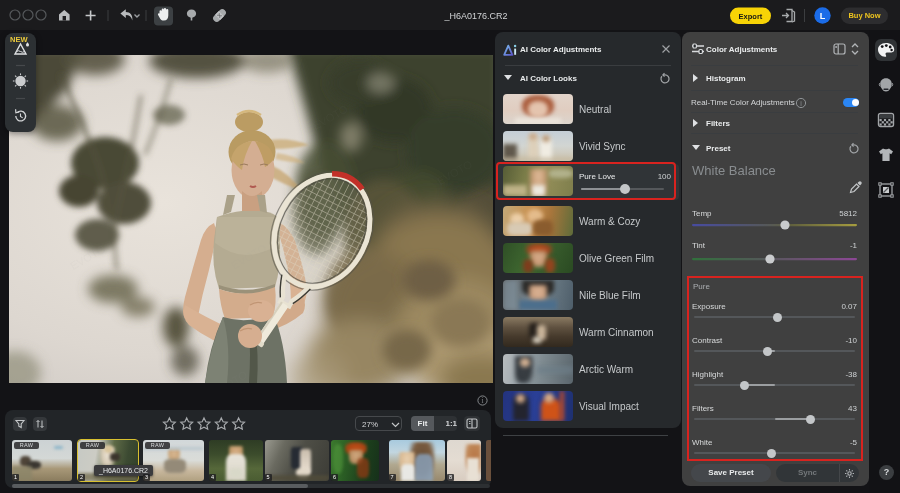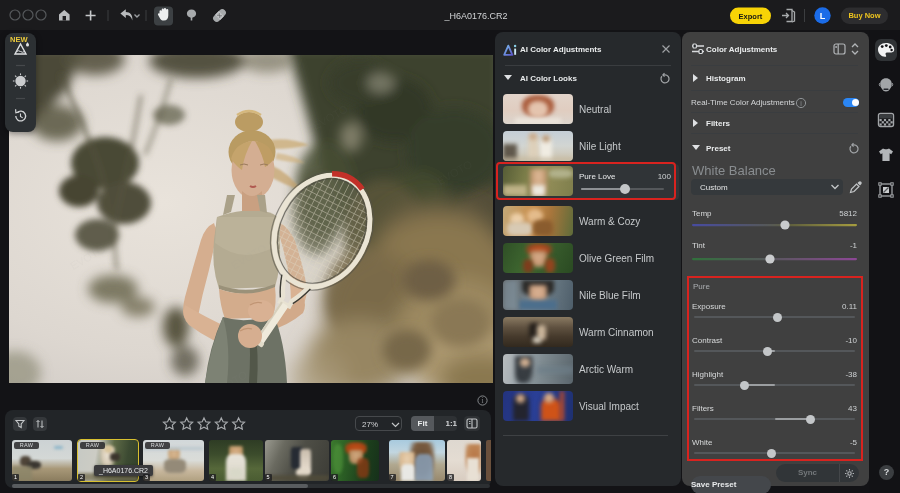--- a/index.html
+++ b/index.html
@@ -1,21 +1,21 @@
 <!DOCTYPE html>
 <html><head><meta charset="utf-8"><style>
 *{margin:0;padding:0;box-sizing:border-box}
 html,body{width:900px;height:493px;overflow:hidden}
 body{background:#131316;font-family:"Liberation Sans",sans-serif;position:relative;color:#dfe1e3}
 .abs{position:absolute}
 #topbar{left:0;top:0;width:900px;height:30px;background:#1b1b1d}
 #canvas{left:0;top:30px;width:900px;height:463px;background:#131316}
 #photo{left:9px;top:55px;width:484px;height:328px}
 #leftpanel{left:5px;top:33px;width:31px;height:99px;background:#2c3033;border-radius:8px;box-shadow:0 2px 6px rgba(0,0,0,.4)}
-#midpanel{left:495px;top:32px;width:186px;height:454px;background:#26292c;border-radius:8px 8px 8px 8px}
+#midpanel{left:495px;top:32px;width:186px;height:396px;background:#26292c;border-radius:8px 8px 8px 8px}
 #rightpanel{left:682px;top:32px;width:187px;height:454px;background:#404040;border-radius:8px}
 #strip{left:869px;top:30px;width:31px;height:463px;background:#121215}
 #filmbar{left:5px;top:410px;width:486px;height:78px;background:#222528;border-radius:8px}
 .divider{position:absolute;height:1px;background:#3a3d40}
 .vdiv{position:absolute;width:1px;background:#3a3d40}
 .lbl{position:absolute;font-size:8px;line-height:13px;color:#c9ccce;white-space:nowrap}
 .white{color:#e9ebec}
 .val{position:absolute;font-size:8px;line-height:13px;color:#cfd2d4;text-align:right}
 .track{position:absolute;height:2px;background:#54575a;border-radius:1px}
 .thumbdot{position:absolute;width:9px;height:9px;border-radius:50%;background:#c3c6c8;top:-3.5px}
@@ -391,21 +391,21 @@
  <div class="looklbl" style="top:71px">Neutral</div>
 
  <div class="thumbimg" style="top:99px;background:linear-gradient(180deg,#c4ced6 0%,#d2d5d2 50%,#ccc2ac 100%)">
    <div class="abs" style="left:0;top:13px;width:14px;height:17px;background:#60584c"></div>
    <div class="abs" style="left:25px;top:4px;width:11px;height:24px;background:#ddd0ba;border-radius:30% 30% 0 0"></div>
    <div class="abs" style="left:37px;top:6px;width:12px;height:24px;background:#f0ece2;border-radius:30% 30% 0 0"></div>
    <div class="abs" style="left:26px;top:2px;width:8px;height:7px;background:#c8a888;border-radius:50%"></div>
    <div class="abs" style="left:39px;top:4px;width:8px;height:7px;background:#b89878;border-radius:50%"></div>
    <div class="abs" style="left:0;top:27px;width:70px;height:3px;background:#c4b8a0"></div>
  </div>
- <div class="looklbl" style="top:108px">Nile Light</div>
+ <div class="looklbl" style="top:108px">Vivid Sync</div>
 
  <div class="abs" style="left:2px;top:132px;width:182px;height:36px;background:#303437;border-radius:4px"></div>
  <div class="thumbimg" style="top:134px;background:linear-gradient(105deg,#565c36 0%,#7a7c48 30%,#96905a 55%,#7e7e4c 100%)">
    <div class="abs" style="left:0px;top:19px;width:24px;height:11px;background:#beb287"></div>
    <div class="abs" style="left:45px;top:3px;width:25px;height:9px;background:#b2b28c;border-radius:40%"></div>
    <div class="abs" style="left:27px;top:3px;width:17px;height:27px;background:radial-gradient(ellipse at 50% 28%,#e0bc9a 0%,#cba27c 45%,#ac8862 75%,rgba(172,136,98,0) 92%)"></div>
    <div class="abs" style="left:29px;top:19px;width:13px;height:11px;background:#ece8de"></div>
  </div>
  <div class="lbl white" style="left:84px;top:138px">Pure Love</div>
  <div class="val" style="left:140px;top:138px;width:36px;color:#cfd2d4">100</div>
@@ -493,26 +493,20 @@
  <div class="tri-r" style="left:11px;top:87px"></div>
  <div class="lbl white" style="left:24px;top:85px;font-weight:bold">Filters</div>
  <div class="divider" style="left:9px;top:100.5px;width:167px"></div>
  <div class="tri-d" style="left:10px;top:113px"></div>
  <div class="lbl white" style="left:24px;top:110px;font-weight:bold">Preset</div>
  <svg width="12" height="12" style="left:166px;top:111px" viewBox="0 0 14 14">
       <path d="M3.4 3.8 a4.7 4.7 0 1 0 3.6 -1.7 l-2.2 0" fill="none" stroke="#a2a5a8" stroke-width="1.4"></path>
       <path d="M6.4 0.2 l-1.9 2 l2 1.9" fill="none" stroke="#a2a5a8" stroke-width="1.4"></path>
     </svg>
  <div class="lbl" style="left:10px;top:132px;font-size:13px;color:#898d90">White Balance</div>
- <div class="abs" style="left:9px;top:147px;width:152px;height:16px;background:#35393c;border-radius:4px">
-   <div class="lbl" style="left:9px;top:2px;color:#e3e5e6">Custom</div>
-   <svg width="10" height="6" style="left:139px;top:5px" viewBox="0 0 10 6">
-        <path d="M1.5 1 L5 4.5 L8.5 1" fill="none" stroke="#c3c6c8" stroke-width="1.3"></path>
-      </svg>
- </div>
  <svg width="13" height="13" style="left:167px;top:149px" viewBox="0 0 13 13">
   <path d="M1.5 11.5 l1 -3.5 l5 -5 l2.5 2.5 l-5 5 Z" fill="none" stroke="#c3c6c8" stroke-width="1.2"></path>
   <path d="M8.5 2 l1.2 -1.2 a1 1 0 0 1 2.5 2.5 l-1.2 1.2 Z" fill="#c3c6c8"></path>
  </svg>
  <div class="lbl" style="left:10px;top:174.5px;color:#d8dadb">Temp</div>
  <div class="val" style="left:127px;top:174.5px;width:48px">5812</div>
  <svg width="166" height="10" style="left:10px;top:188px" viewBox="0 0 166 10">
   <defs>
         <linearGradient id="tmpg" x1="0" x2="1">
           <stop offset="0" stop-color="#474ba0"></stop>
@@ -532,21 +526,21 @@
           <stop offset="0" stop-color="#31713c"></stop>
           <stop offset="0.45" stop-color="#55585a"></stop>
           <stop offset="1" stop-color="#8d4796"></stop>
         </linearGradient>
       </defs>
   <rect x="0" y="4" width="165" height="2.2" rx="1.1" fill="url(#tntg)"></rect>
   <circle cx="78" cy="5" r="4.6" fill="#c9cbcd"></circle>
  </svg>
  <div class="lbl" style="left:11px;top:248px;color:#aaadb0">Pure</div>
  <div class="lbl" style="left:10px;top:267.5px;color:#d8dadb">Exposure</div>
- <div class="val" style="left:127px;top:267.5px;width:48px">0.11</div>
+ <div class="val" style="left:127px;top:267.5px;width:48px">0.07</div>
  <div class="track" style="left:12px;top:284px;width:161px"></div>
  <div class="track" style="left:93px;top:284px;width:2px;background:#9b9ea1"></div>
  <div class="thumbdot" style="left:90.5px;top:280.5px"></div>
  <div class="lbl" style="left:10px;top:301.5px;color:#d8dadb">Contrast</div>
  <div class="val" style="left:127px;top:301.5px;width:48px">-10</div>
  <div class="track" style="left:12px;top:318px;width:161px"></div>
  <div class="track" style="left:85px;top:318px;width:8px;background:#9b9ea1"></div>
  <div class="thumbdot" style="left:80.5px;top:314.5px"></div>
  <div class="lbl" style="left:10px;top:335.5px;color:#d8dadb">Highlight</div>
  <div class="val" style="left:127px;top:335.5px;width:48px">-38</div>
@@ -556,21 +550,21 @@
  <div class="lbl" style="left:10px;top:369.5px;color:#d8dadb">Filters</div>
  <div class="val" style="left:127px;top:369.5px;width:48px">43</div>
  <div class="track" style="left:12px;top:386px;width:161px"></div>
  <div class="track" style="left:93px;top:386px;width:35px;background:#9b9ea1"></div>
  <div class="thumbdot" style="left:123.5px;top:382.5px"></div>
  <div class="lbl" style="left:10px;top:403.5px;color:#d8dadb">White</div>
  <div class="val" style="left:127px;top:403.5px;width:48px">-5</div>
  <div class="track" style="left:12px;top:420px;width:161px"></div>
  <div class="track" style="left:89px;top:420px;width:4px;background:#9b9ea1"></div>
  <div class="thumbdot" style="left:84.5px;top:416.5px"></div>
- <div class="abs" style="left:9px;top:444px;width:80px;height:18px;border-radius:9px;background:#44474b;font-size:8px;font-weight:bold;color:#e8eaeb;line-height:18px">Save Preset</div>
+ <div class="abs" style="left:9px;top:432px;width:80px;height:18px;border-radius:9px;background:#44474b;text-align:center;font-size:8px;font-weight:bold;color:#e8eaeb;line-height:18px">Save Preset</div>
  <div class="abs" style="left:94px;top:432px;width:83px;height:18px;border-radius:9px;background:#313538;overflow:hidden">
    <div class="abs" style="left:0;top:0;width:63px;height:18px;text-align:center;font-size:8px;font-weight:bold;color:#73777a;line-height:18px">Sync</div>
    <div class="vdiv" style="left:63px;top:0;height:18px;background:#44474a"></div>
    <svg width="11" height="11" style="left:68px;top:3.5px" viewBox="0 0 11 11">
     <circle cx="5.5" cy="5.5" r="1.7" fill="none" stroke="#b0b3b6" stroke-width="1.1"></circle>
     <path d="M5.5 1 v1.4 M5.5 8.6 v1.4 M1 5.5 h1.4 M8.6 5.5 h1.4 M2.3 2.3 l1 1 M7.7 7.7 l1 1 M2.3 8.7 l1 -1 M7.7 3.3 l1 -1" stroke="#b0b3b6" stroke-width="1.1"></path>
    </svg>
  </div>
 </div>
 <div class="abs" id="strip">

